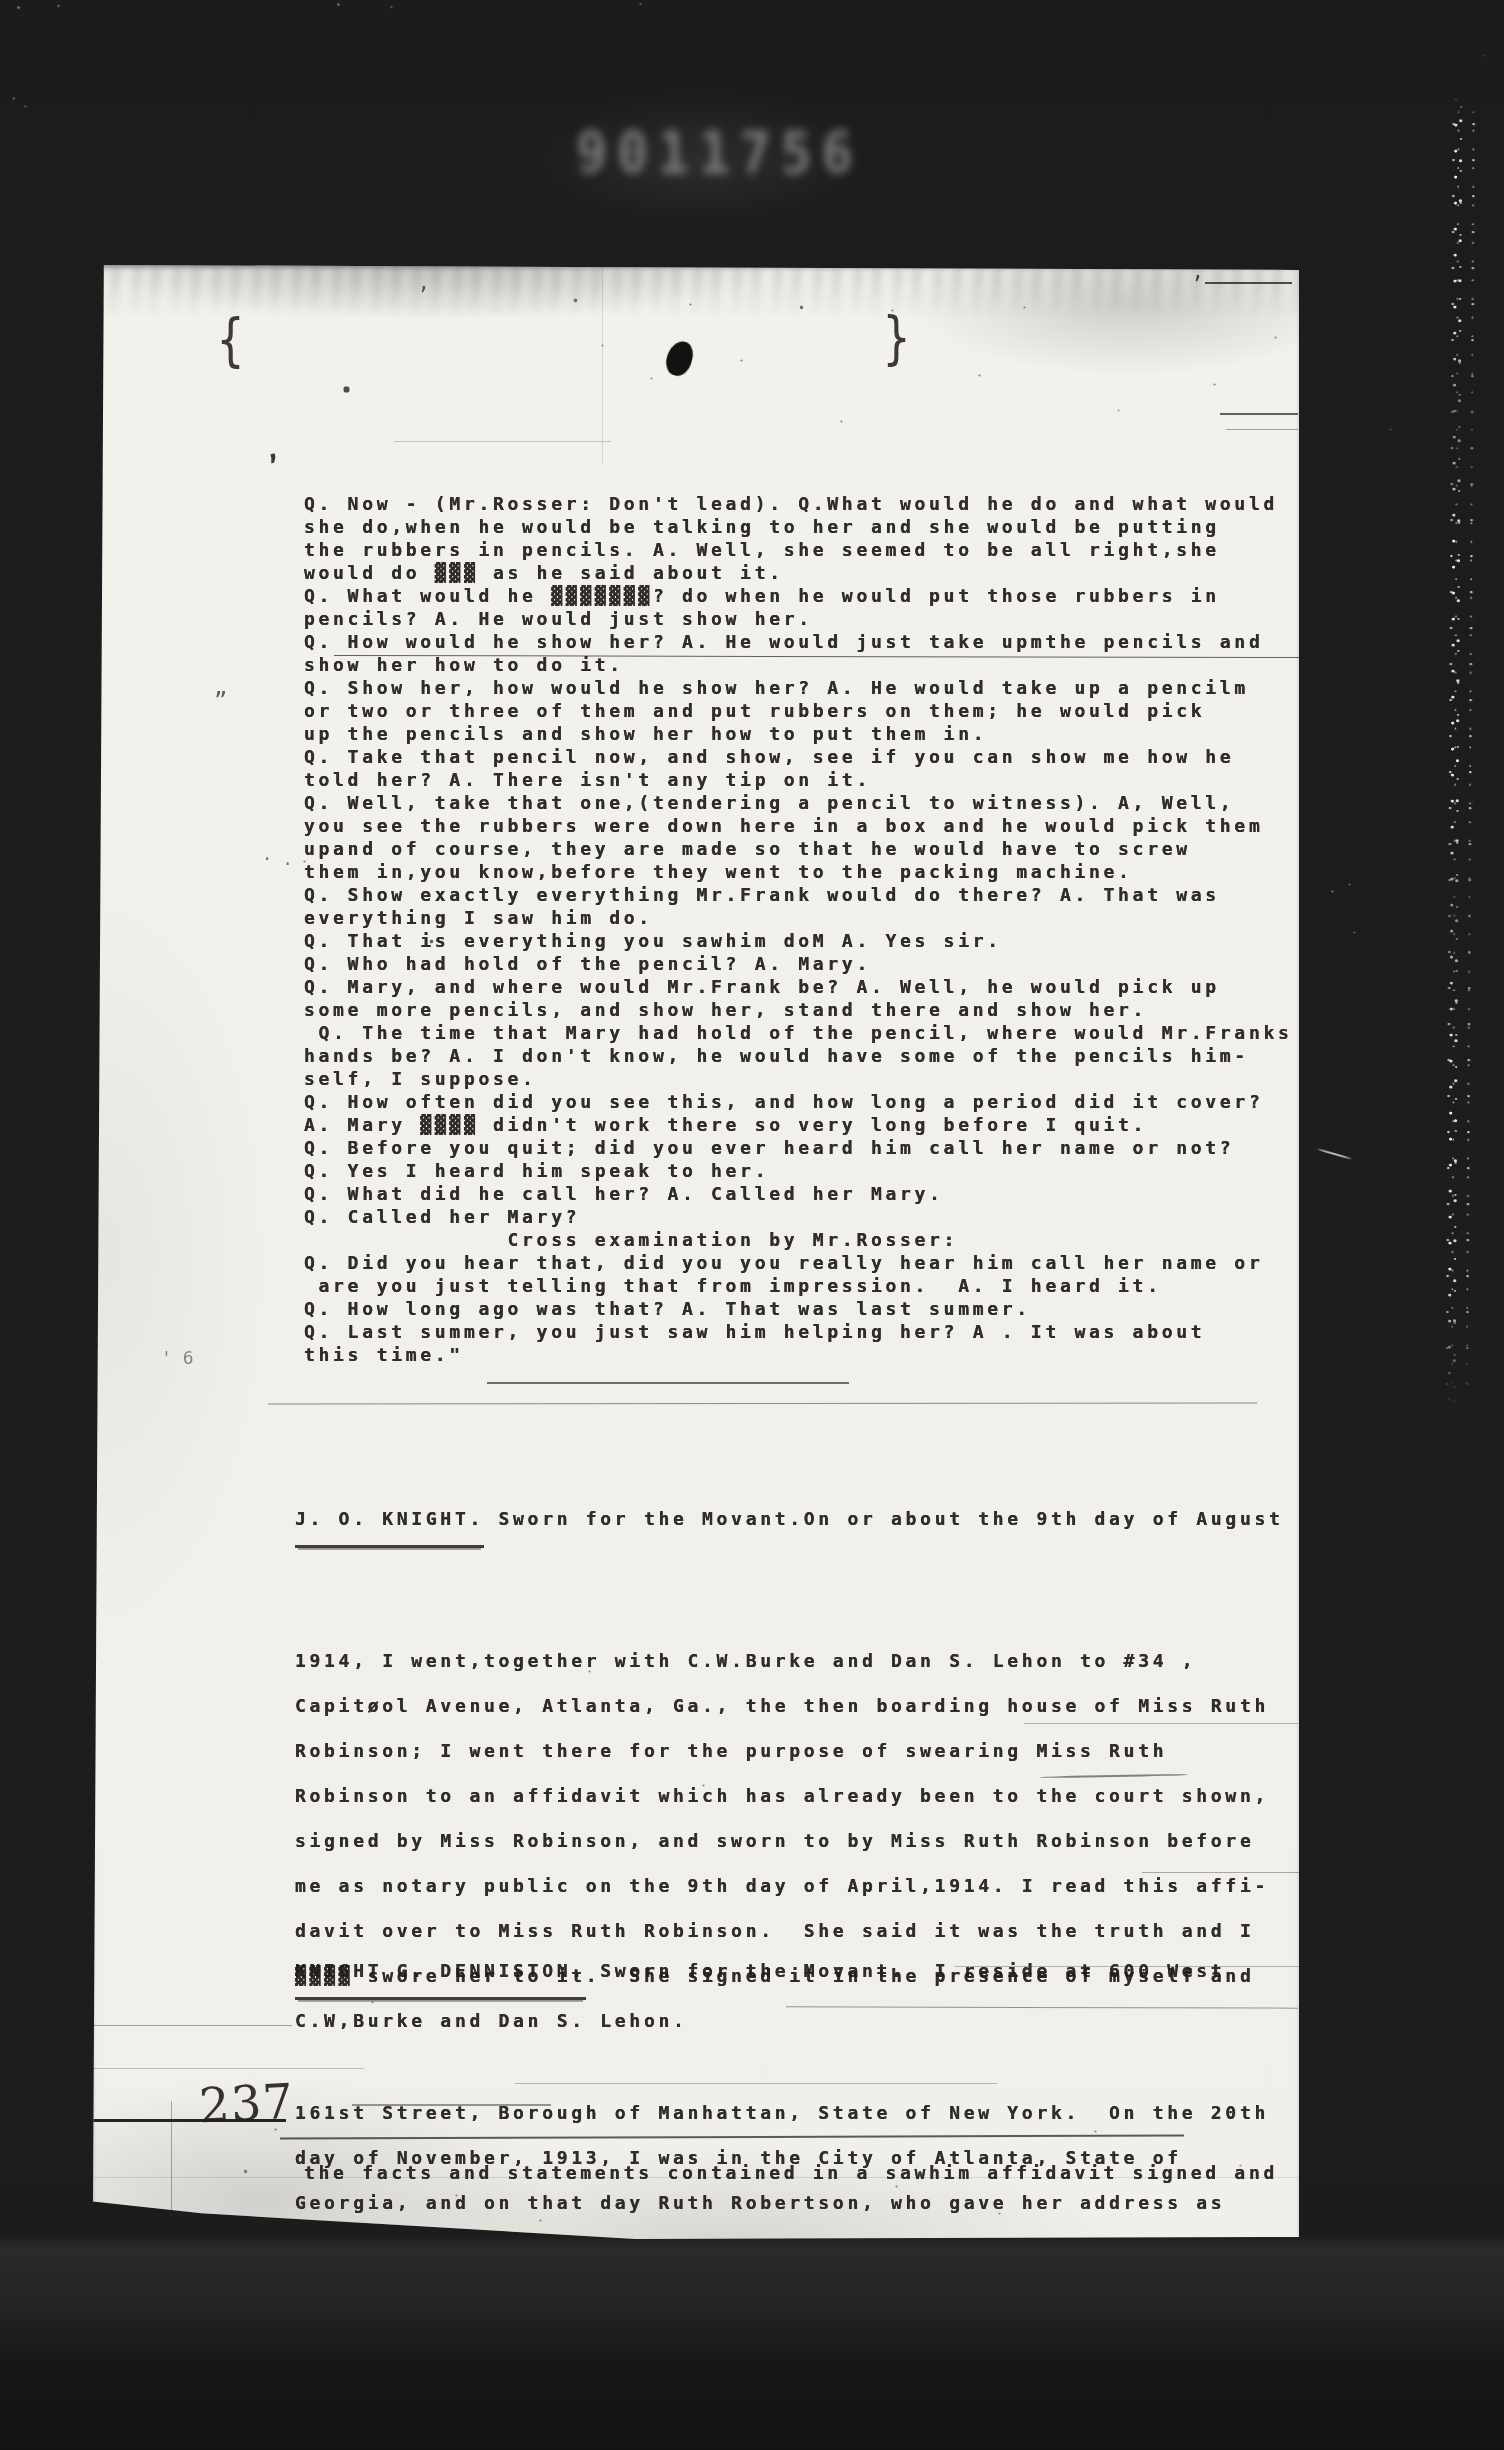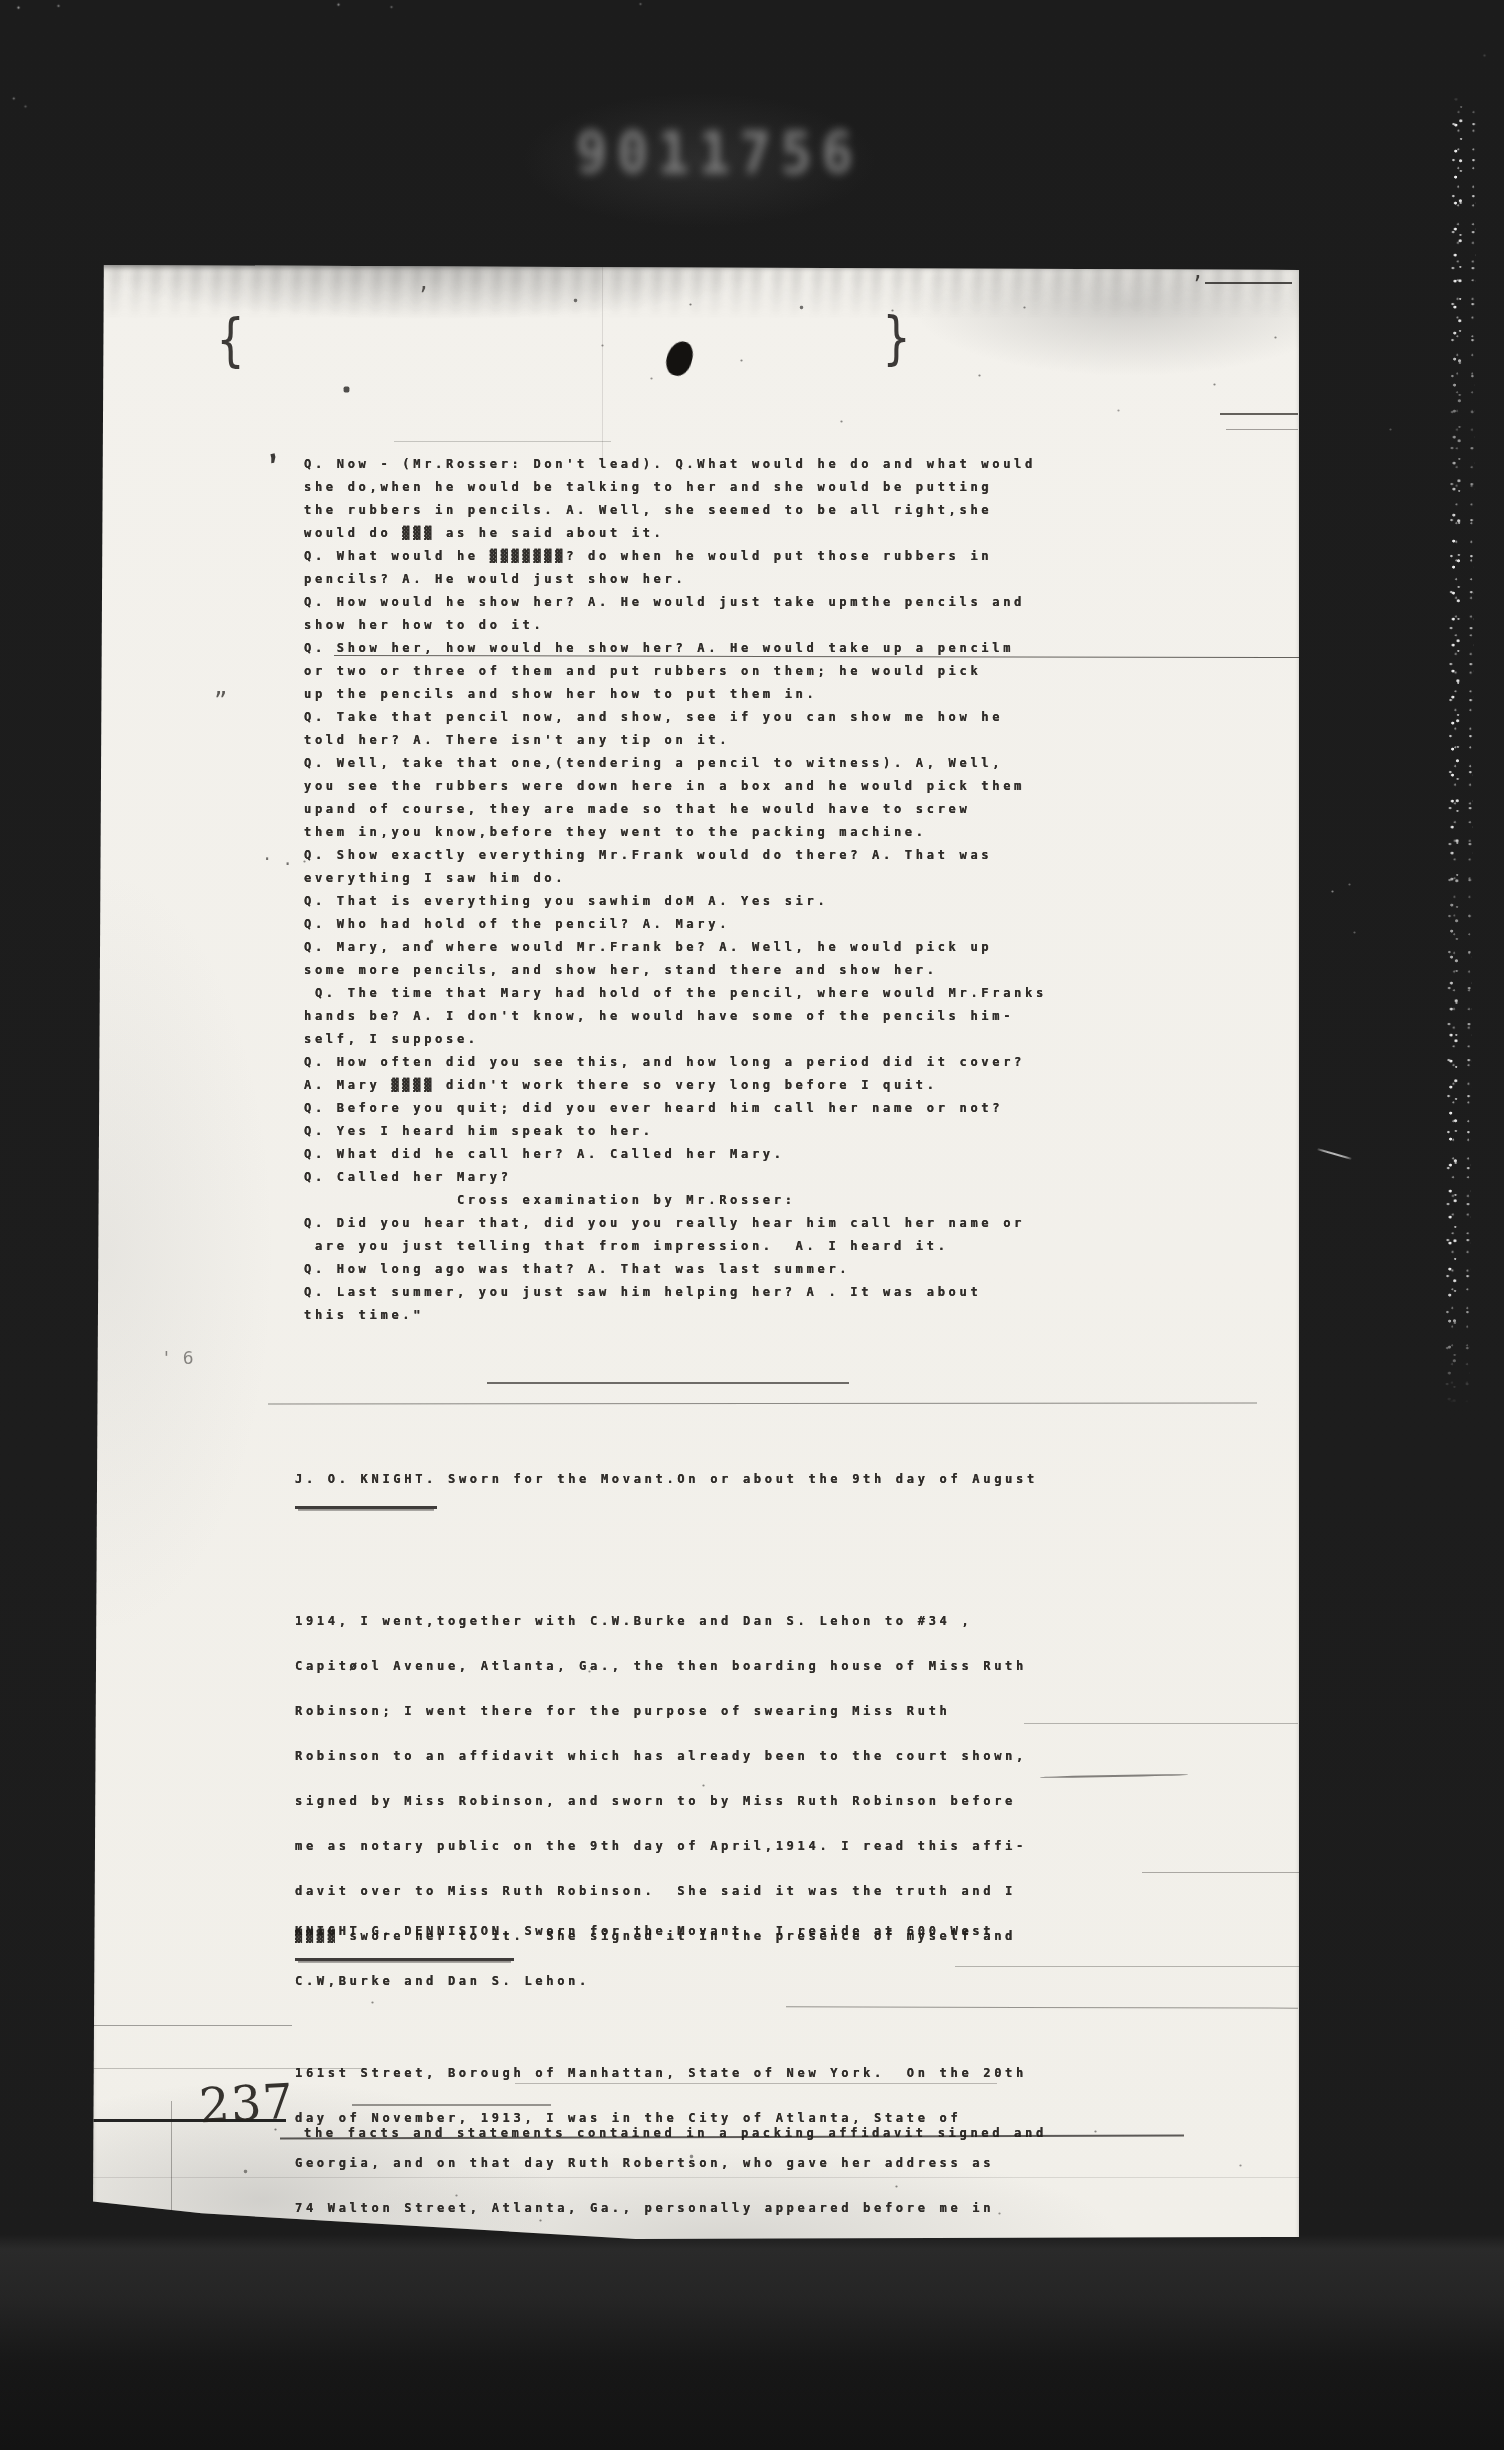--- a/index.html
+++ b/index.html
@@ -56,23 +56,23 @@
     box-shadow:inset 0 4.2px 5.4px -1.8px rgba(55,55,55,.55);
   }
   .page::before{ 
     content:""; position:absolute; left:0; top:0; right:0; height:55px;
     background:repeating-linear-gradient(93deg, rgba(95,95,95,.26) 0 8.4px, rgba(165,165,165,.10) 8.4px 18.7px, rgba(85,85,85,.24) 18.7px 28px, rgba(175,175,175,.08) 28px 40px);
     filter:blur(3.6px); opacity:.75;
     -webkit-mask-image:linear-gradient(180deg,#000 25%, transparent 100%);
             mask-image:linear-gradient(180deg,#000 25%, transparent 100%);
   }
   
-  .tw{ position:absolute; color:#211e1b; font-size:12px; font-weight:bold;
+  .tw{ position:absolute; color:#211e1b; font-size:18px; font-weight:bold;
        letter-spacing:3.7px; white-space:pre; opacity:.93;
-       text-shadow:0 0 0.6px rgba(33,30,27,.85), 0.3px 0.3px 0 rgba(33,30,27,.35); }
+       text-shadow:0 0 0.6px rgba(33,30,27,.85), 0.3px 0.3px 0 rgba(33,30,27,.35);margin-top:39px; }
   .qa-block{ left:211px; top:188px; line-height:23px; }
   .para{ line-height:45px; }
   .knight-block{ left:202px; top:1102px; }
   .denniston-block{ left:202px; top:1554px; }
   .facts-line{ left:211px; top:1857px; line-height:23px; }
   .witness-name{ display:inline-block; border-bottom:3.6px solid rgba(24,21,19,.88);
        padding-bottom:4px; box-shadow:0 4.8px 0 -3px rgba(24,21,19,.45); }
   
   .page-number{ position:absolute; left:106px; top:1810px; font-family:"DejaVu Serif","Liberation Serif",serif;
        font-size:48px; font-weight:500; color:#26231f; transform:rotate(-3deg); letter-spacing:1.2px; opacity:.92; }
@@ -180,18 +180,18 @@
     <div class="tw para knight-block">
       <div class="line"><span class="witness-name">J. O. KNIGHT.</span><span> Sworn for the Movant.On or about the 9th day of August</span></div>
       <div><div class="line">1914, I went,together with C.W.Burke and Dan S. Lehon to #34 ,</div><div class="line">Capitøol Avenue, Atlanta, Ga., the then boarding house of Miss Ruth</div><div class="line">Robinson; I went there for the purpose of swearing Miss Ruth</div><div class="line">Robinson to an affidavit which has already been to the court shown,</div><div class="line">signed by Miss Robinson, and sworn to by Miss Ruth Robinson before</div><div class="line">me as notary public on the 9th day of April,1914. I read this affi-</div><div class="line">davit over to Miss Ruth Robinson.  She said it was the truth and I</div><div class="line">▓▓▓▓ swore her to it.  She signed it in the presence of myself and</div><div class="line">C.W,Burke and Dan S. Lehon.</div></div>
     </div>
 
     <div class="tw para denniston-block">
       <div class="line"><span class="witness-name">KNIGHT G. DENNISTON.</span><span> Sworn for the Movant.  I reside at 600 West</span></div>
       <div><div class="line">161st Street, Borough of Manhattan, State of New York.  On the 20th</div><div class="line">day of November, 1913, I was in the City of Atlanta, State of</div><div class="line">Georgia, and on that day Ruth Robertson, who gave her address as</div><div class="line">74 Walton Street, Atlanta, Ga., personally appeared before me in</div><div class="line">my sitting room at the Weincoff Hotel, and related to me all of</div></div>
     </div>
 
-    <div class="tw facts-line">the facts and statements contained in a packing affidavit signed and</div>
+    <div class="tw facts-line">the facts and statements contained in a sawhim affidavit signed and</div>
 
     <div class="page-number">237</div>
   </div>
 </div>
 
 
 </body></html>

